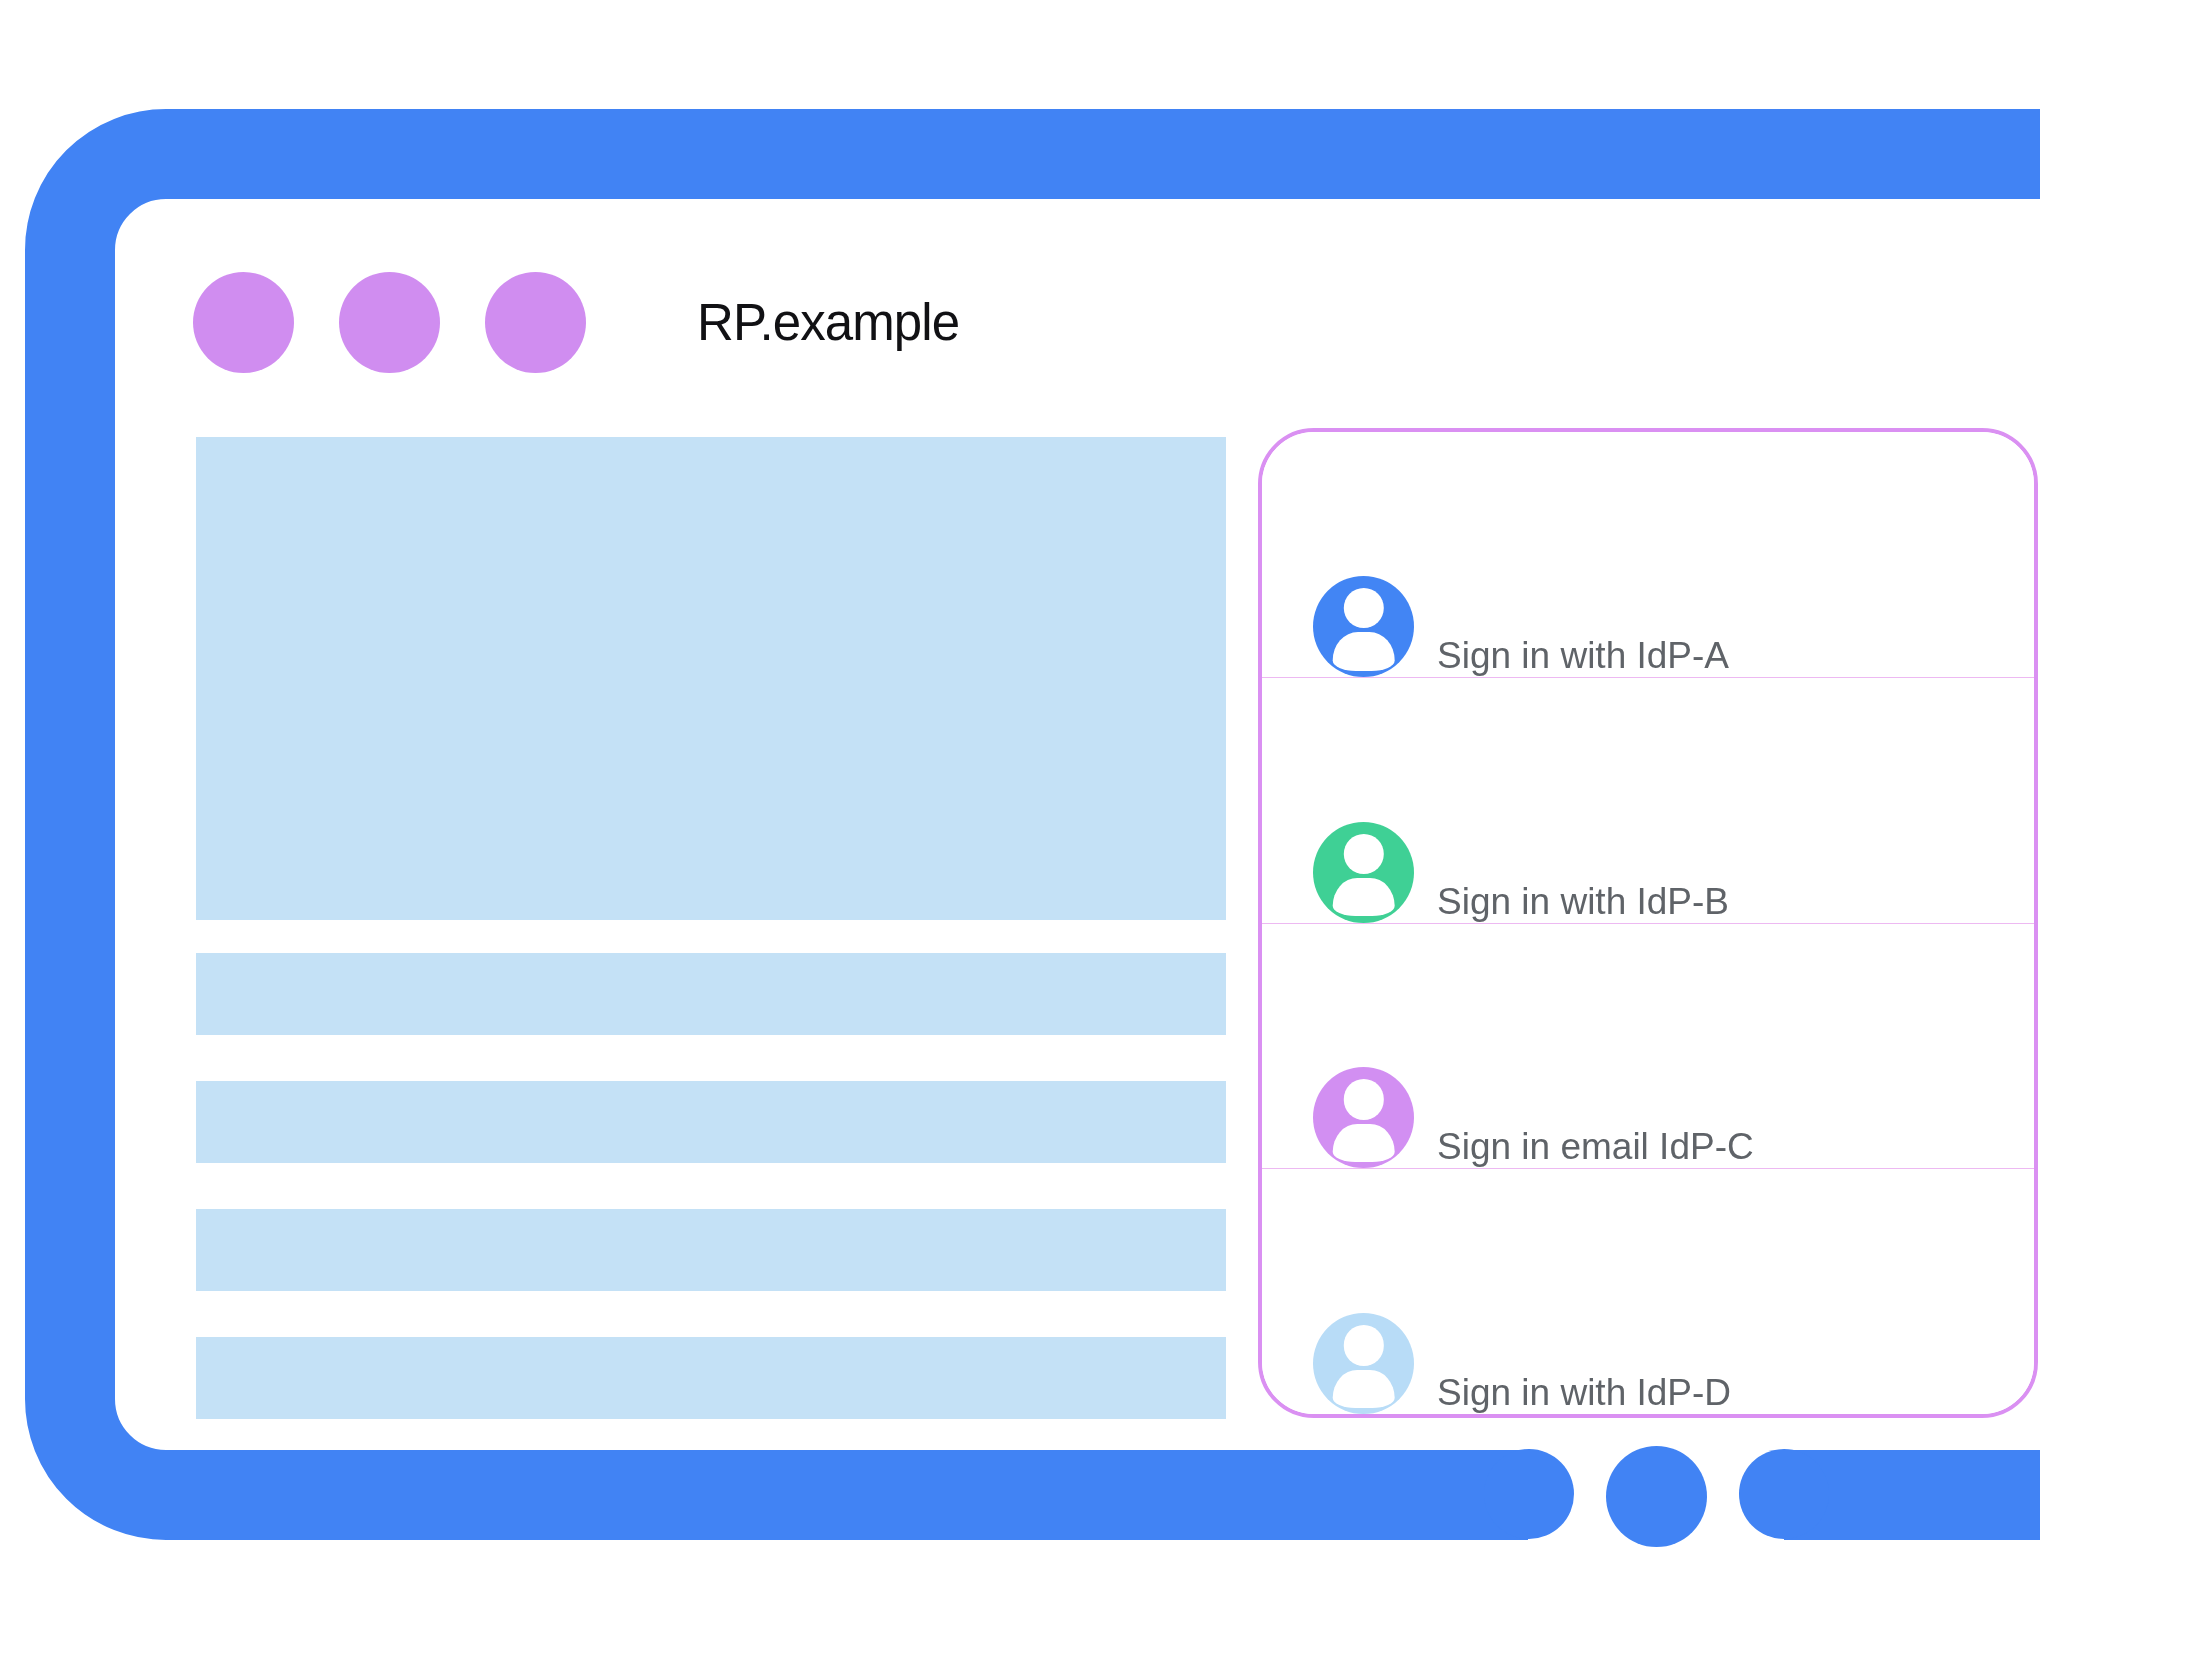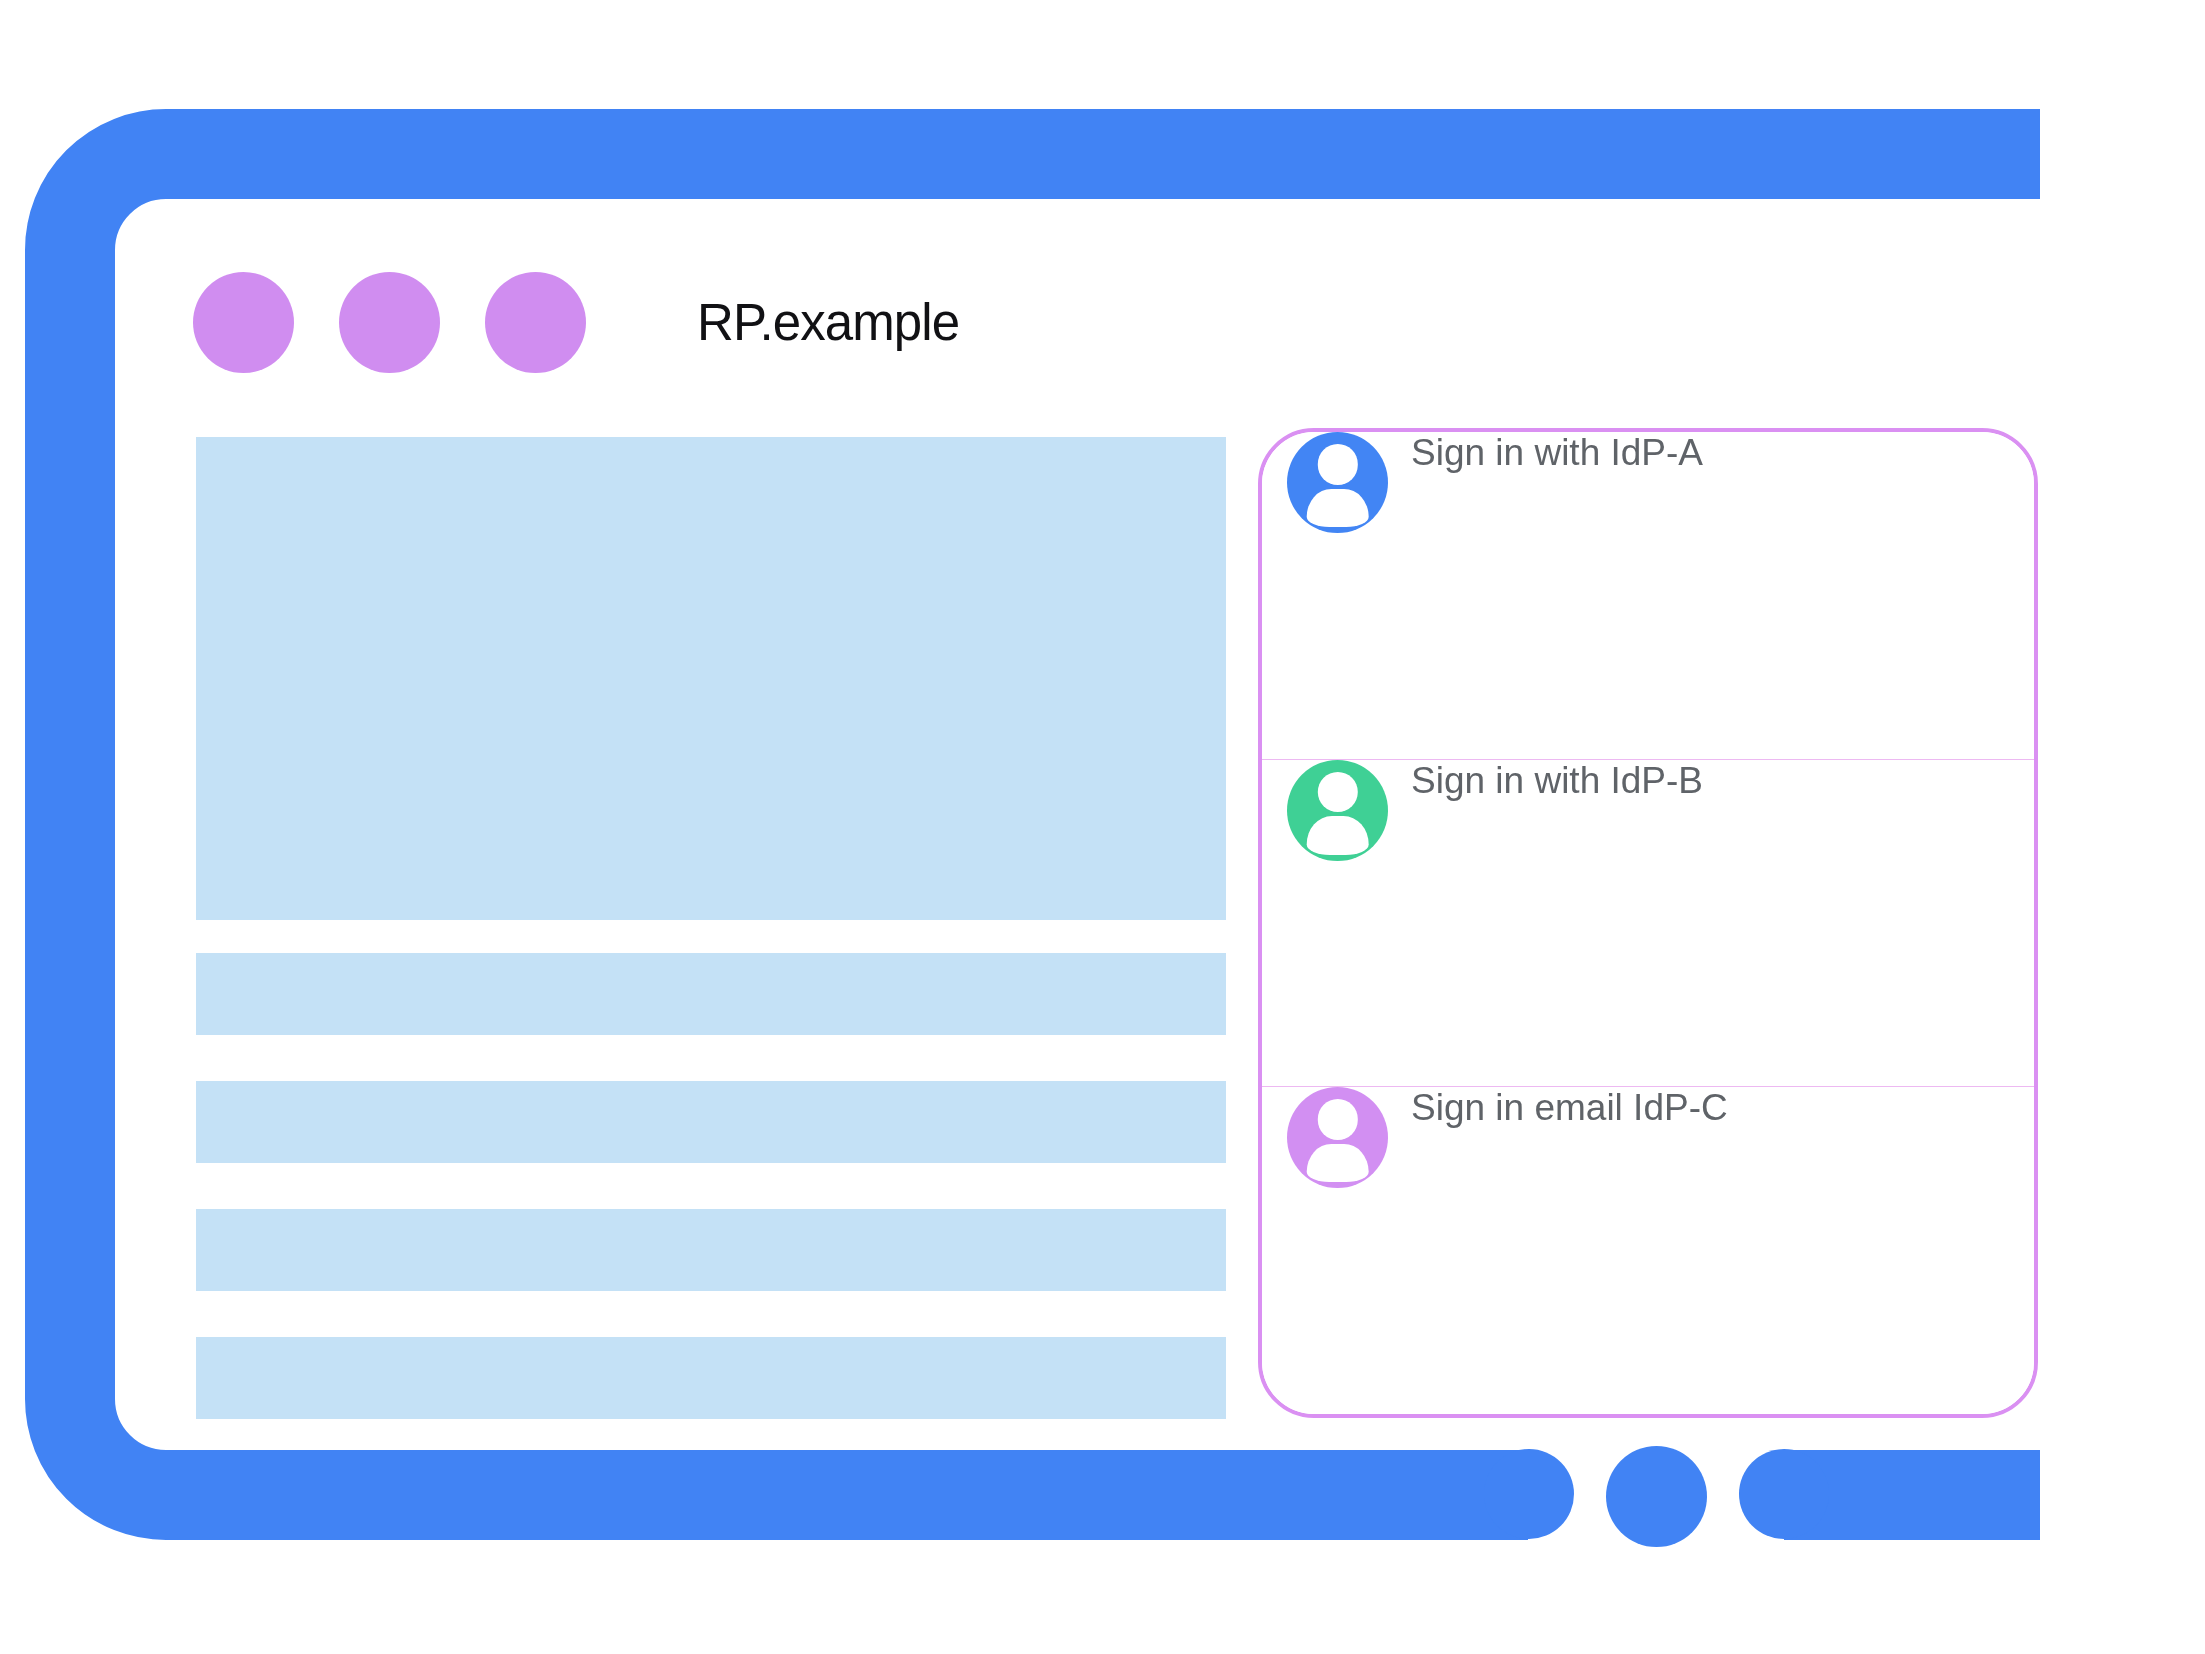--- a/index.html
+++ b/index.html
@@ -66,22 +66,22 @@
   }
 
   
   .panel{
     position:absolute;left:1258px;top:428px;width:780px;height:990px;
     box-sizing:border-box;border:4.4px solid var(--panel-border);border-radius:56px;
     background:#fff;overflow:hidden;
     display:flex;flex-direction:column;
   }
   .row{
-    flex:1 1 0;display:flex;align-items:flex-start;
-    padding-left:25px;box-sizing:border-box;
+    flex:1 1 0;display:flex;align-items:flex-end;
+    padding-left:51px;box-sizing:border-box;
     background:#fff;cursor:pointer;
   }
   .row + .row{border-top:1.8px solid var(--sep);}
   .avatar{
     position:relative;flex:0 0 auto;width:101px;height:101px;border-radius:50%;
     overflow:hidden;background:#4285f4;
   }
   .avatar .head{
     position:absolute;left:50%;top:12%;transform:translateX(-50%);
     width:40%;height:40%;border-radius:50%;background:#fff;
@@ -136,20 +136,27 @@
   </div>
 
   <div class="row">
     <span class="avatar" style="background: rgb(210, 143, 242);">
       <span class="head"></span>
       <span class="torso"></span>
     </span>
     <span class="row-label">Sign in email IdP-C</span>
   </div>
 
+  <div class="row">
+    <span class="avatar" style="background: rgb(184, 220, 247);">
+      <span class="head"></span>
+      <span class="torso"></span>
+    </span>
+    <span class="row-label">Sign in with IdP-D</span>
+  </div>
 
 
 
 </div>
 
   <div class="band-gap"></div>
   <div class="band-cap left"></div>
   <div class="band-cap right"></div>
   <div class="home-circle"></div>
 

